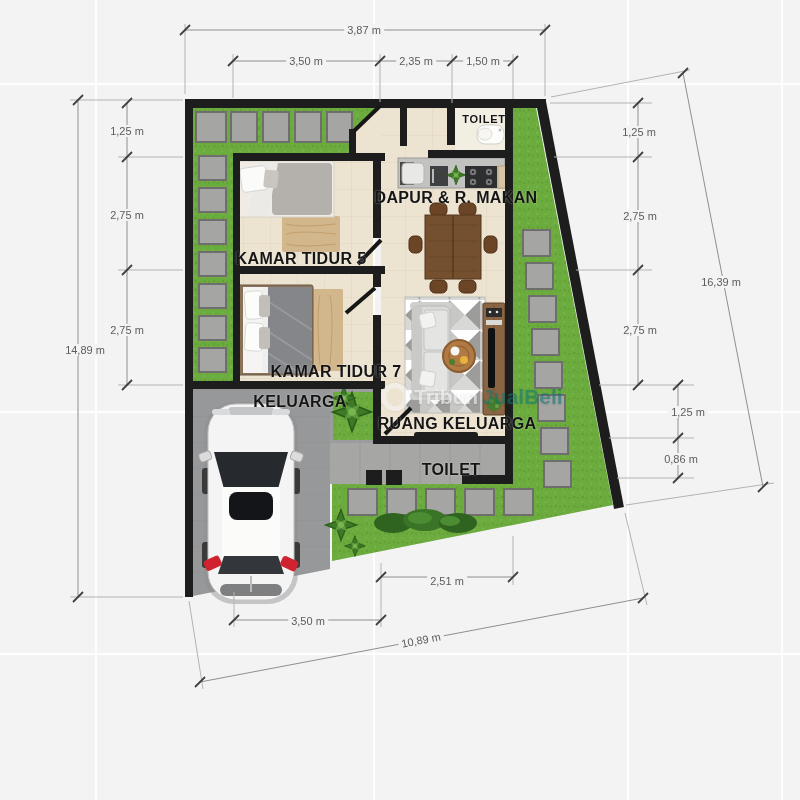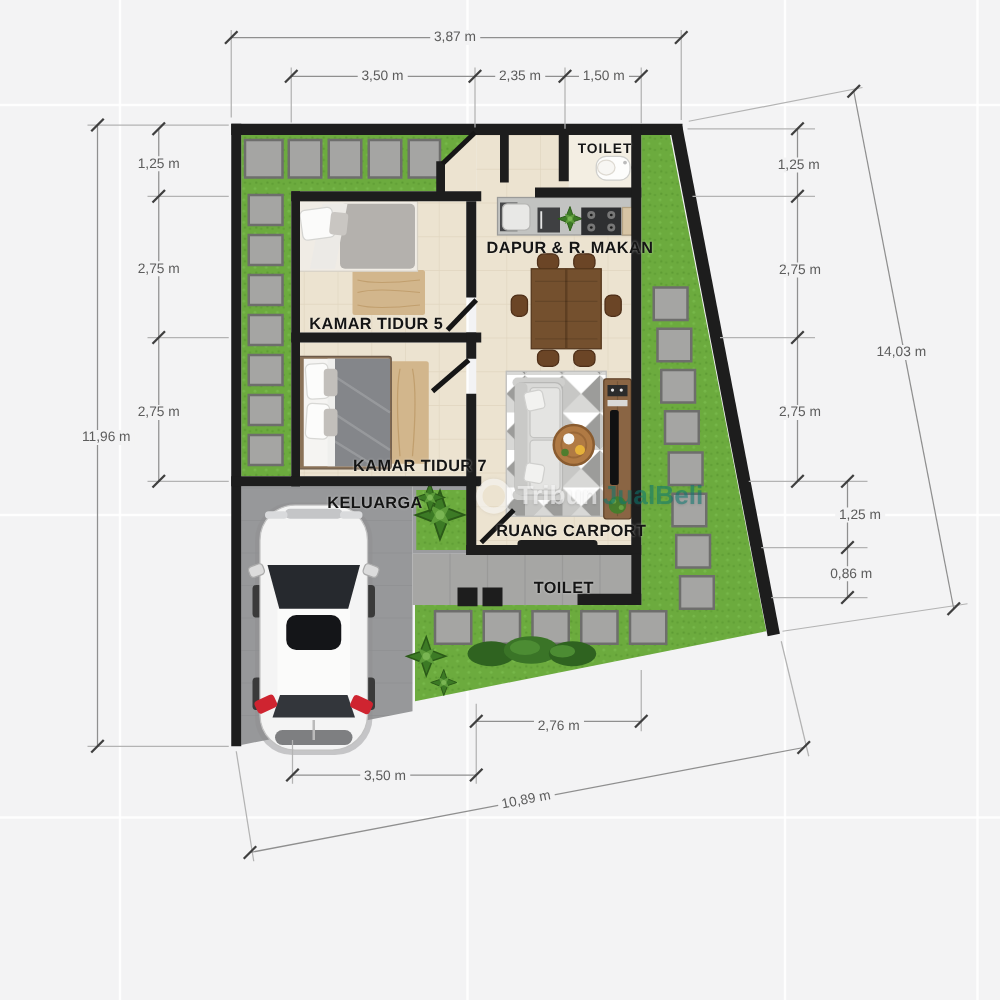--- a/index.html
+++ b/index.html
@@ -1,19 +1,19 @@
 <!DOCTYPE html>
 <html><head>
 <meta charset="utf-8">
 <style>
   html,body{margin:0;padding:0;width:800px;height:800px;background:#f3f3f4;overflow:hidden;
     font-family:"Liberation Sans",sans-serif;}
   #stage{position:relative;width:800px;height:800px;}
   #plan-svg{position:absolute;left:0;top:0;}
-  .rlabel{position:absolute;transform:translate(-50%,-50%);font-weight:700;font-size:13px;
+  .rlabel{position:absolute;transform:translate(-50%,-50%);font-weight:700;font-size:16px;
     color:#151515;letter-spacing:.35px;white-space:nowrap;text-shadow:0 0 2px rgba(255,255,255,.55);}
   .rlabel.small{font-size:11px;letter-spacing:.8px;}
   .dim{position:absolute;transform:translate(-50%,-50%);font-size:11px;color:#5c5c5c;
     background:#f3f3f4;padding:0 3px;white-space:nowrap;}
   .dim.rot{transform:translate(-50%,-50%) rotate(-11deg);}
   .watermark{position:absolute;left:341px;top:383px;display:flex;align-items:center;gap:5px;
     opacity:.58;font-size:21px;font-weight:700;white-space:nowrap;
     text-shadow:0 1px 2px rgba(80,80,80,.35);padding-left:40px;}
   .wm-ring{width:28px;height:28px;border:5px solid rgba(248,248,248,.95);border-radius:50%;
     box-sizing:border-box;box-shadow:0 0 3px rgba(120,120,120,.3);}
@@ -350,39 +350,39 @@
         <line x1="376" y1="625" x2="386" y2="615"></line>
     <line x1="195" y1="687" x2="205" y2="677"></line>
         <line x1="638" y1="603" x2="648" y2="593"></line>
   </g>
 </svg>
 
 <div class="rlabel small" style="left:484px;top:119px">TOILET</div>
 <div class="rlabel" style="left:456px;top:198px">DAPUR &amp; R. MAKAN</div>
 <div class="rlabel" style="left:301px;top:259px">KAMAR TIDUR 5</div>
 <div class="rlabel" style="left:336px;top:372px">KAMAR TIDUR 7</div>
-<div class="rlabel" style="left:457px;top:424px">RUANG CARPORT</div>
+<div class="rlabel" style="left:457px;top:424px">RUANG KELUARGA</div>
 <div class="rlabel" style="left:300px;top:402px">KELUARGA</div>
 <div class="rlabel" style="left:451px;top:470px">TOILET</div>
 
 <div class="dim" style="left:364px;top:30px">3,87 m</div>
 <div class="dim" style="left:306px;top:61px">3,50 m</div>
 <div class="dim" style="left:416px;top:61px">2,35 m</div>
 <div class="dim" style="left:483px;top:61px">1,50 m</div>
-<div class="dim" style="left:85px;top:350px">11,96 m</div>
+<div class="dim" style="left:85px;top:350px">14,89 m</div>
 <div class="dim" style="left:127px;top:131px">1,25 m</div>
 <div class="dim" style="left:127px;top:215px">2,75 m</div>
 <div class="dim" style="left:127px;top:330px">2,75 m</div>
-<div class="dim" style="left:721px;top:282px">14,03 m</div>
+<div class="dim" style="left:721px;top:282px">16,39 m</div>
 <div class="dim" style="left:639px;top:132px">1,25 m</div>
 <div class="dim" style="left:640px;top:216px">2,75 m</div>
 <div class="dim" style="left:640px;top:330px">2,75 m</div>
 <div class="dim" style="left:688px;top:412px">1,25 m</div>
 <div class="dim" style="left:681px;top:459px">0,86 m</div>
-<div class="dim" style="left:447px;top:581px">2,76 m</div>
+<div class="dim" style="left:447px;top:581px">2,51 m</div>
 <div class="dim" style="left:308px;top:621px">3,50 m</div>
 <div class="dim rot" style="left:421px;top:640px">10,89 m</div>
 
 <div class="watermark">
   <span class="wm-ring"></span>
   <span class="wm-t1">Tribun</span>
       <span class="wm-t2">JualBeli</span>
 </div>
 
 </div>

